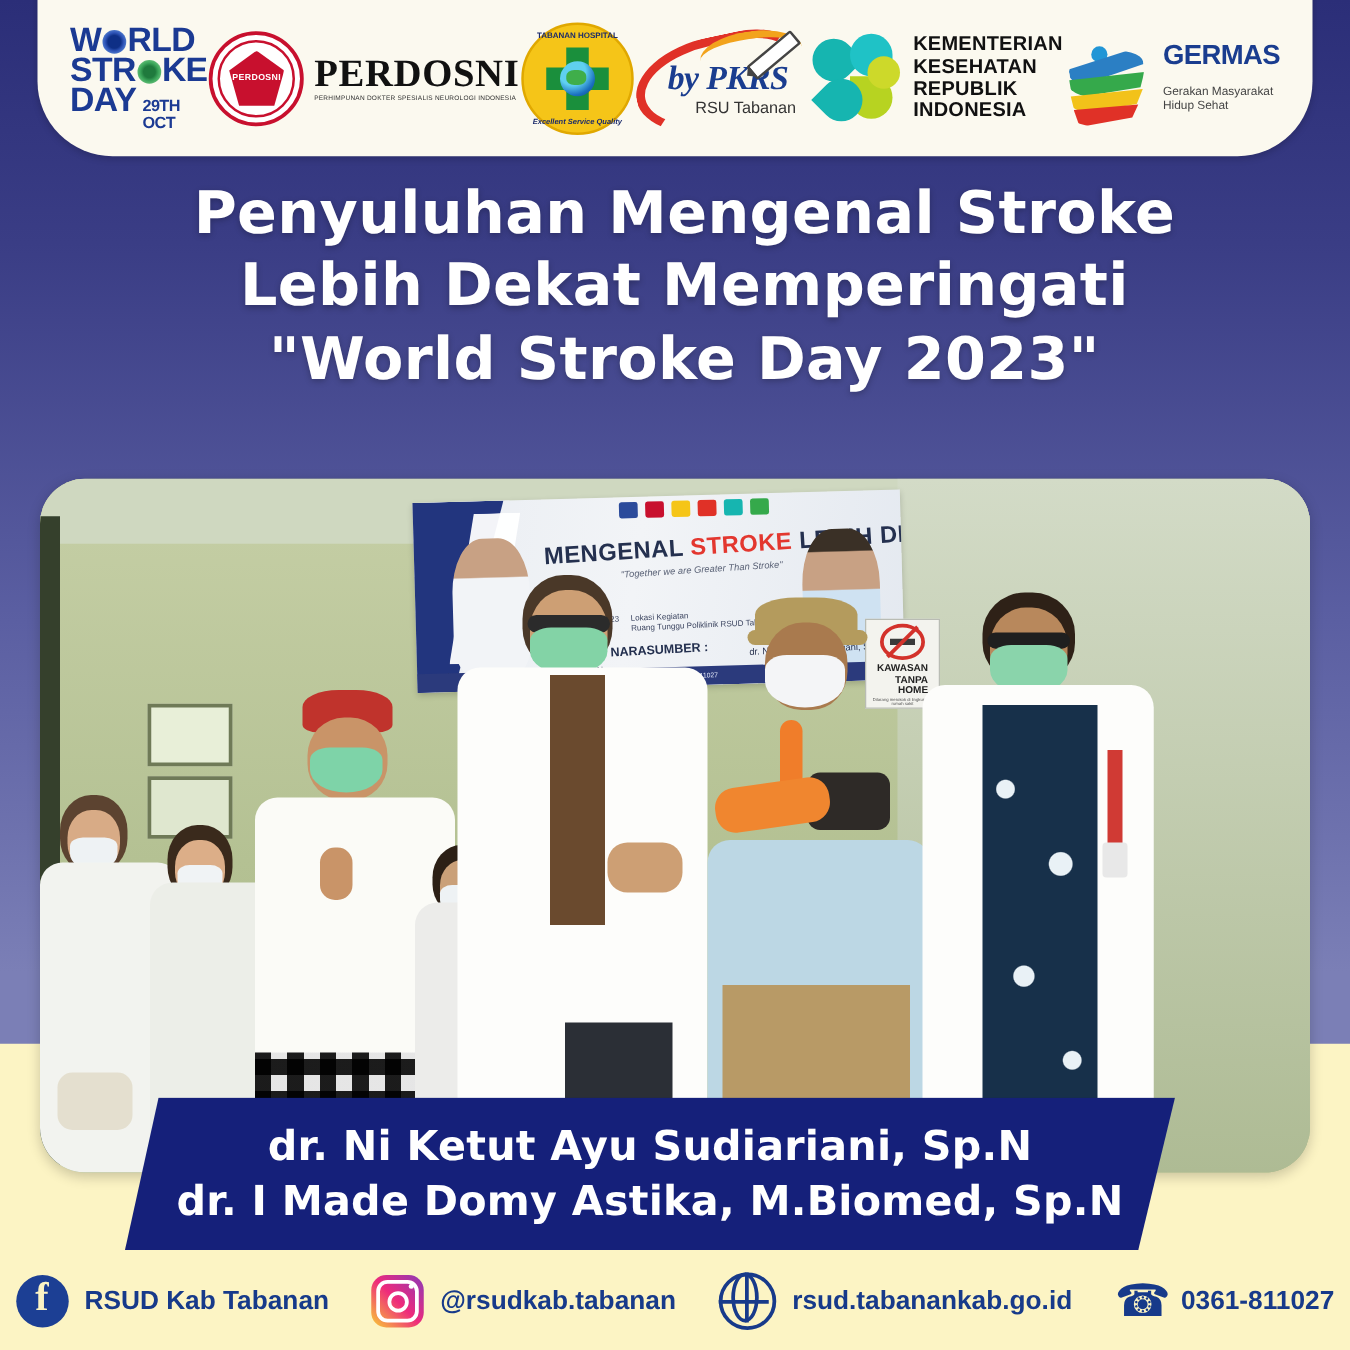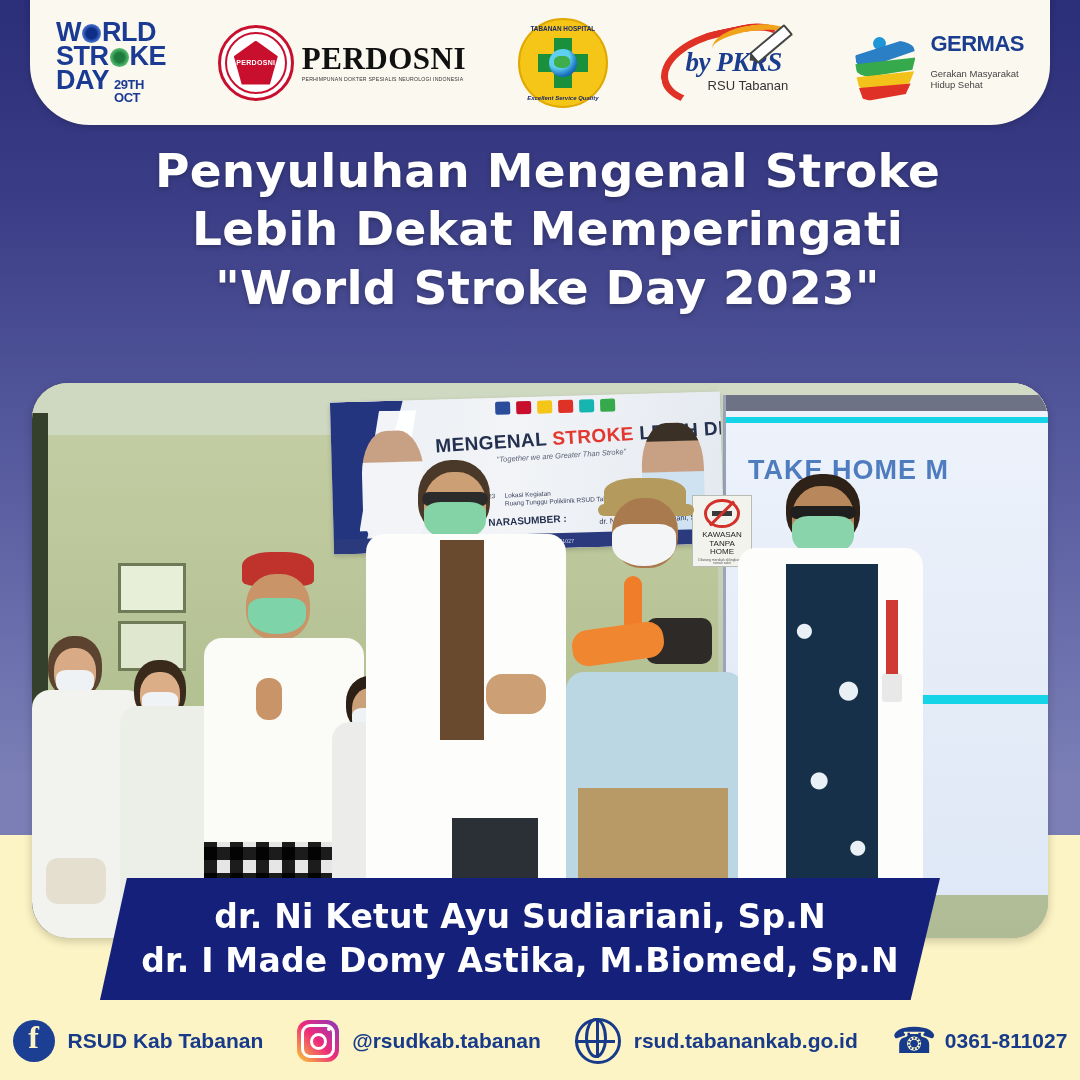--- a/index.html
+++ b/index.html
@@ -233,21 +233,21 @@
   .nosmoke{
     position:absolute;left:660px;top:112px;width:60px;height:72px;background:#f3f3ee;
     border:1px solid #b9bcb4;display:flex;flex-direction:column;align-items:center;padding-top:3px;box-sizing:border-box;
   }
   .nosmoke .circ{
     width:30px;height:30px;border-radius:50%;border:3px solid #d3322b;position:relative;
     display:flex;align-items:center;justify-content:center;
   }
   .nosmoke .cig{width:20px;height:5px;background:#3a3a3a;}
   .nosmoke .slash{position:absolute;width:34px;height:3px;background:#d3322b;transform:rotate(-45deg);}
-  .nosmoke b{font-size:8px;color:#222;line-height:1.05;text-align:center;margin-top:3px;font-weight:400;}
+  .nosmoke b{font-size:8px;color:#222;line-height:1.05;text-align:right;margin-top:3px;font-weight:700;}
   .nosmoke i{font-size:3.4px;color:#555;font-style:normal;text-align:center;margin-top:2px;line-height:1.1;padding:0 3px;}
 
   
   .wallposter{
     position:absolute;left:395px;top:180px;width:118px;height:330px;
     background:linear-gradient(180deg,#16306b 0%,#1d3f86 40%,#122a5c 100%);
     box-shadow:0 2px 5px rgba(0,0,0,.2);overflow:hidden;
   }
   .wallposter .wp1{position:absolute;left:8px;top:14px;font-size:6px;color:#cfe0ff;line-height:1.4;}
   .wallposter .wp2{position:absolute;left:10px;top:78px;font-size:11px;font-weight:800;color:#ffb13c;}
@@ -362,20 +362,35 @@
     <div class="logo">
       <div class="pkrs">
         <div class="swoosh"></div>
         <div class="swoosh2"></div>
         <div class="by">by PKRS</div>
         <div class="pen"></div>
         <div class="rsu">RSU Tabanan</div>
       </div>
     </div>
 
+    <div class="logo kemenkes">
+      <div class="mark">
+        <div class="p p1"></div>
+          <div class="p p2"></div>
+          <div class="p p3"></div>
+          <div class="p p4"></div>
+          <div class="p p5"></div>
+      </div>
+      <div class="txt">
+        <div>KEMENTERIAN</div>
+        <div>KESEHATAN</div>
+        <div>REPUBLIK</div>
+        <div>INDONESIA</div>
+      </div>
+    </div>
 
     <div class="logo germas">
       <div class="figwrap">
         <div class="head"></div>
         <div class="a a1"></div>
           <div class="a a2"></div>
           <div class="a a3"></div>
           <div class="a a4"></div>
       </div>
       <div class="gtxt">
@@ -396,28 +411,20 @@
 
   <div class="photo">
     <div class="wall"></div>
     <div class="wall-top"></div>
     <div class="wall-right"></div>
     <div class="doorframe"></div>
 
     <div class="cert"></div>
     <div class="cert2"></div>
 
-    <div class="screen">
-      <div class="bar-top"></div>
-      <div class="cyan1"></div>
-      <div class="thm">TAKE HOME M</div>
-      <div class="cyan2"></div>
-      <div class="pole"></div>
-      <div class="legs"></div>
-    </div>
 
     <div class="banner">
       <div class="navy-wedge"></div>
       <div class="white-arrow"></div>
       <div class="logos">
         <span style="background:#2b4b9b"></span>
           <span style="background:#c8102e"></span>
         <span style="background:#f5c518"></span>
           <span style="background:#e03127"></span>
         <span style="background:#16b5b0"></span>

